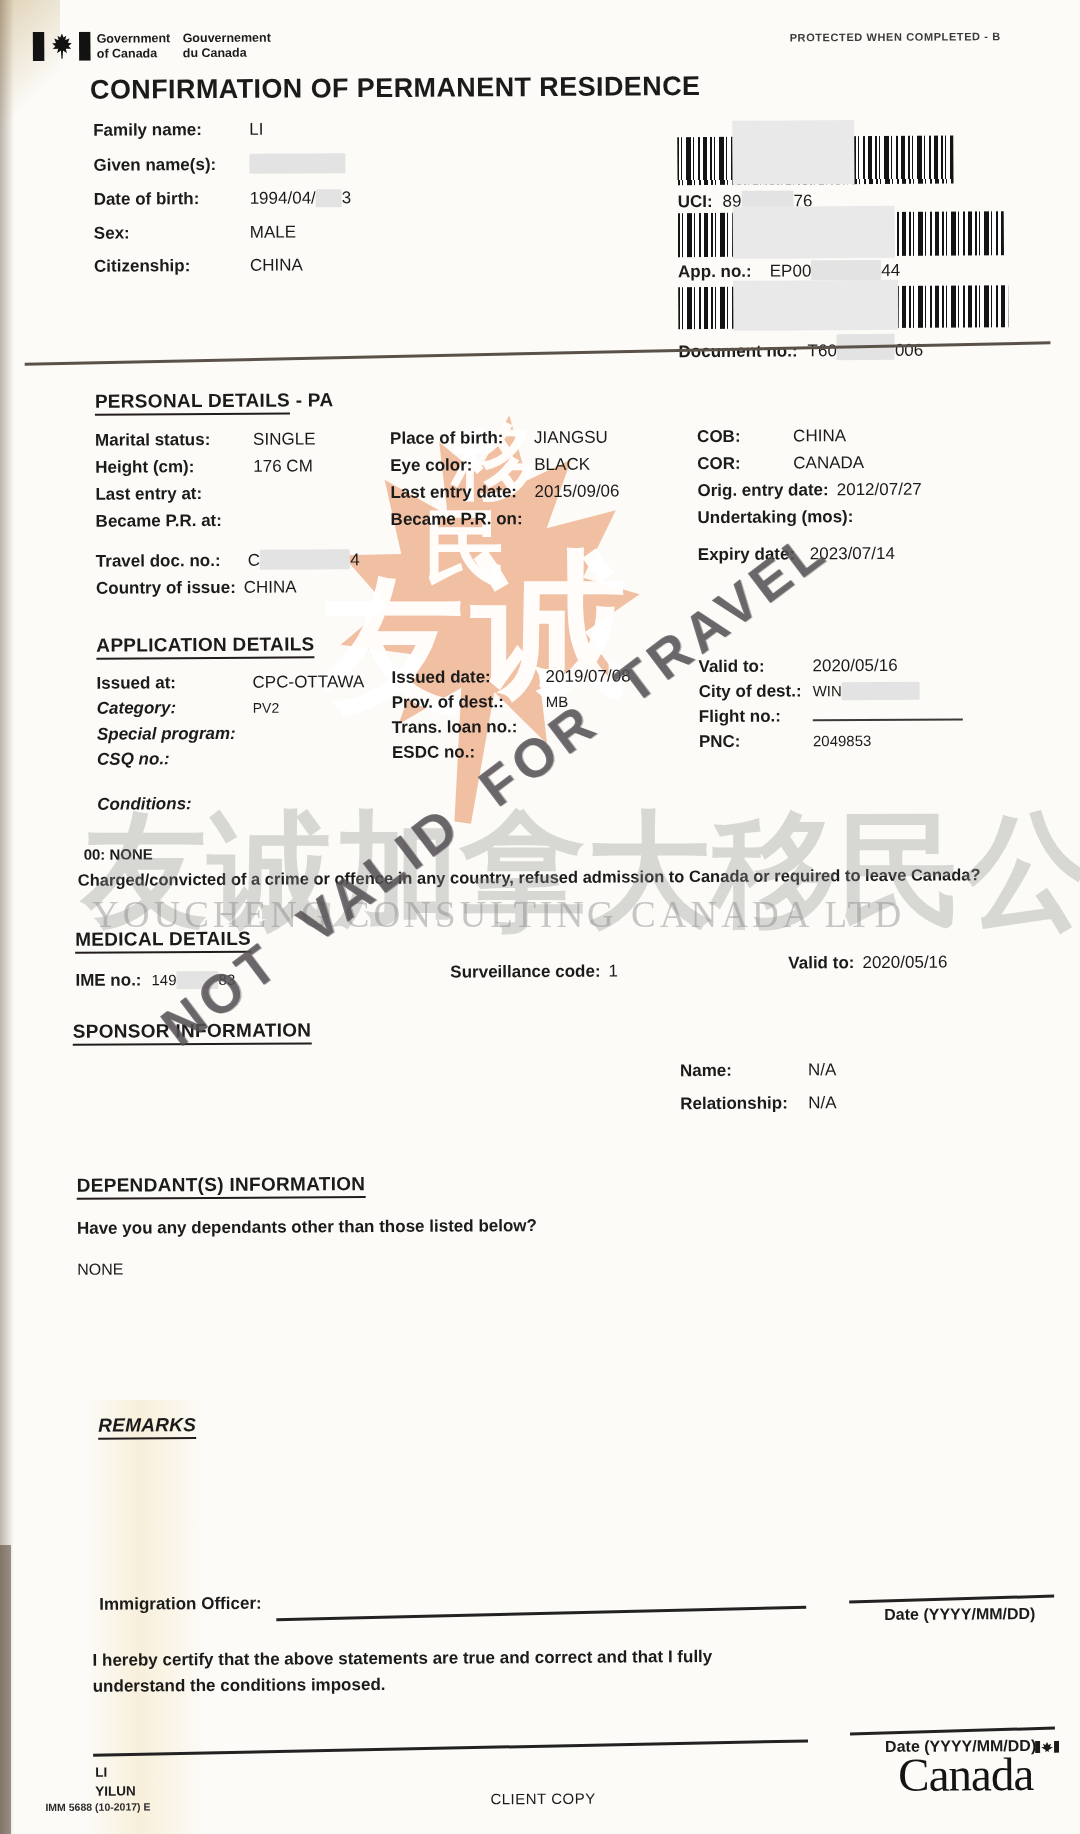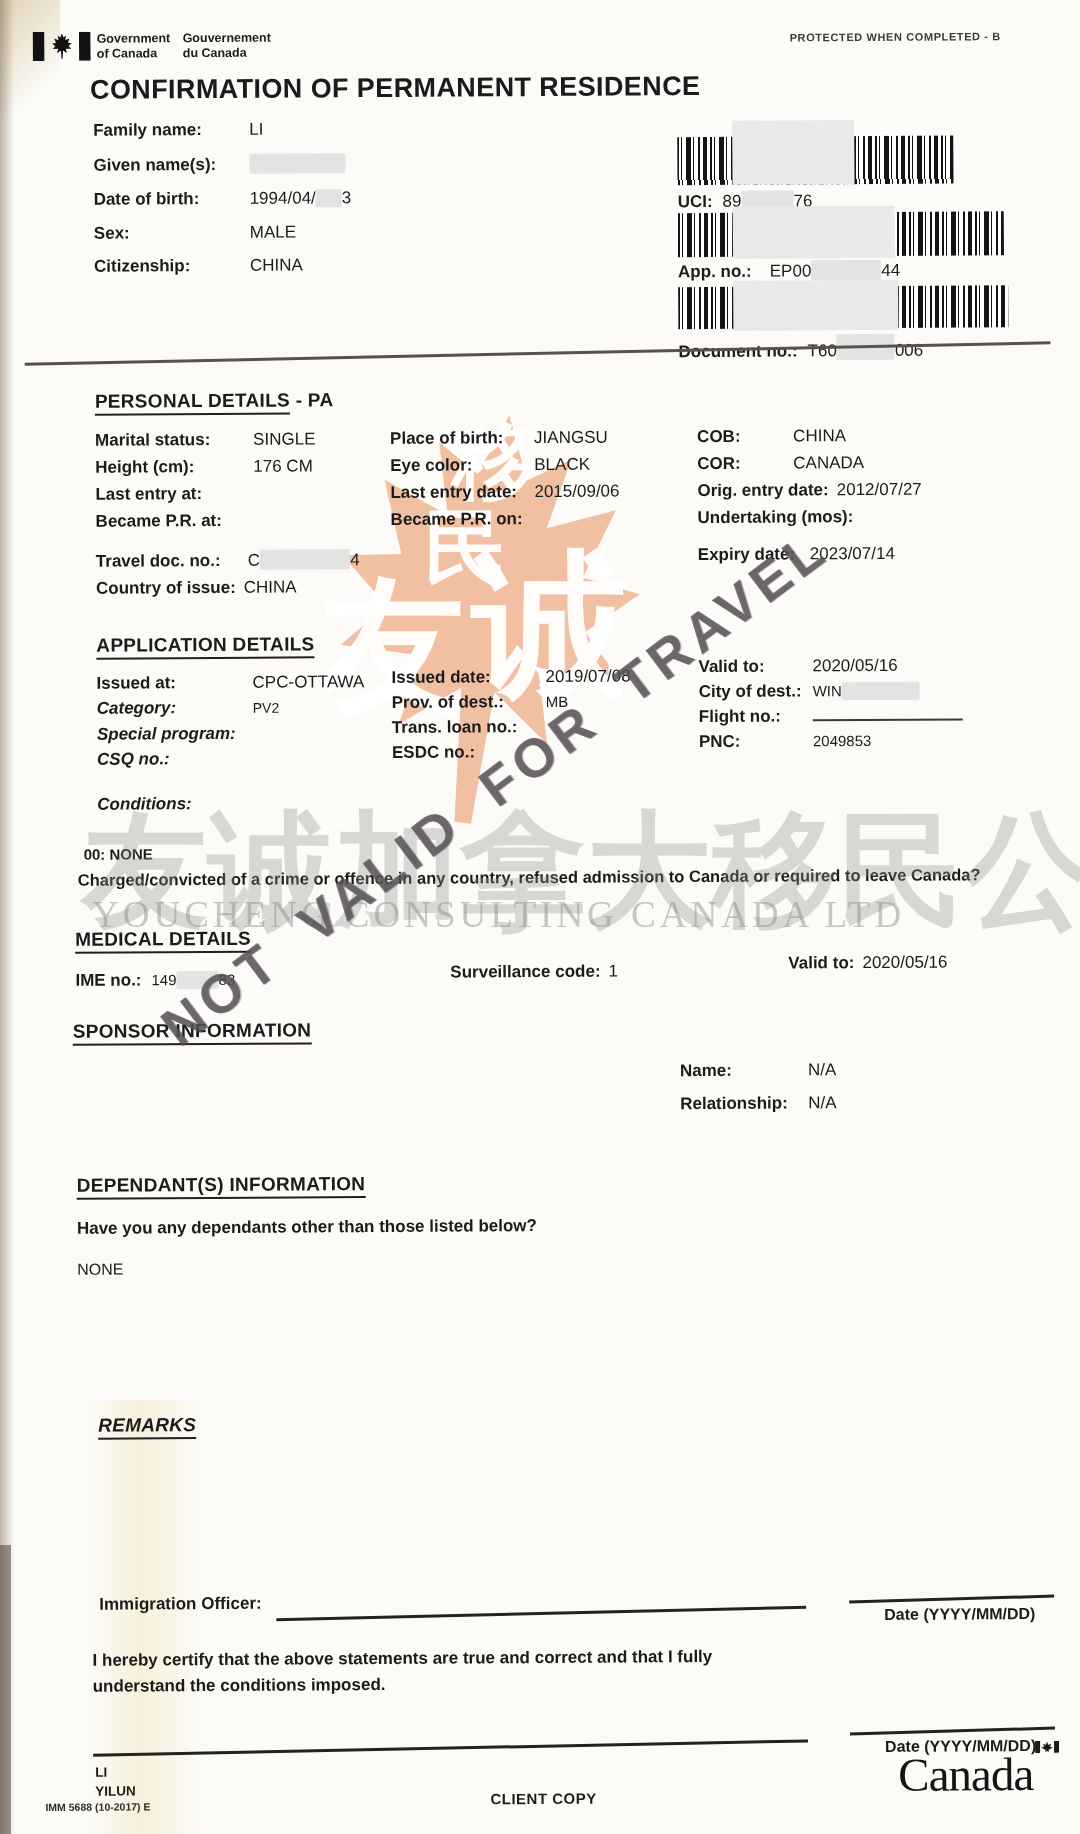--- a/index.html
+++ b/index.html
@@ -202,21 +202,21 @@
 
     <div class="sigline" style="left:88px;top:1746px;width:715px;transform:rotate(-0.8deg);"></div>
     <div class="sigline" style="left:845px;top:1732px;width:205px;transform:rotate(-1.3deg);"></div>
     <div class="abs" style="left:880px;top:1740px;font-size:16px;font-weight:700;">Date (YYYY/MM/DD)</div>
     <div class="abs" style="left:90px;top:1760px;font-size:13.5px;font-weight:600;line-height:19px;">
       <div>LI</div>
       <div>YILUN</div>
     </div>
 
     <div class="abs" style="left:40px;top:1798px;font-size:10.5px;font-weight:700;color:#2b2b2b;">IMM 5688 (10-2017) E</div>
-    <div class="abs" style="left:485px;top:1790px;font-size:15px;font-weight:700;letter-spacing:.5px;">CLIENT COPY</div>
+    <div class="abs" style="left:485px;top:1790px;font-size:15px;font-weight:400;letter-spacing:.5px;">CLIENT COPY</div>
     <div class="abs canada-word" style="left:893px;top:1750px;"><span>Canada</span><span class="a-flag"><svg width="24" height="12" viewBox="0 0 24 12">
             <rect x="0" y="0" width="5" height="12" fill="#1a1a1a"></rect>
             <rect x="19" y="0" width="5" height="12" fill="#1a1a1a"></rect>
             <path d="M12 1 L13.5 4 L16 2.8 L15 6 L18 6.4 L13.5 9 L13.8 11 L12 10 L10.2 11 L10.5 9 L6 6.4 L9 6 L8 2.8 L10.5 4 Z" fill="#1a1a1a"></path>
           </svg></span></div>
 
   </div>
 
   <div class="edge-left"></div>
   <div class="edge-bl"></div>

